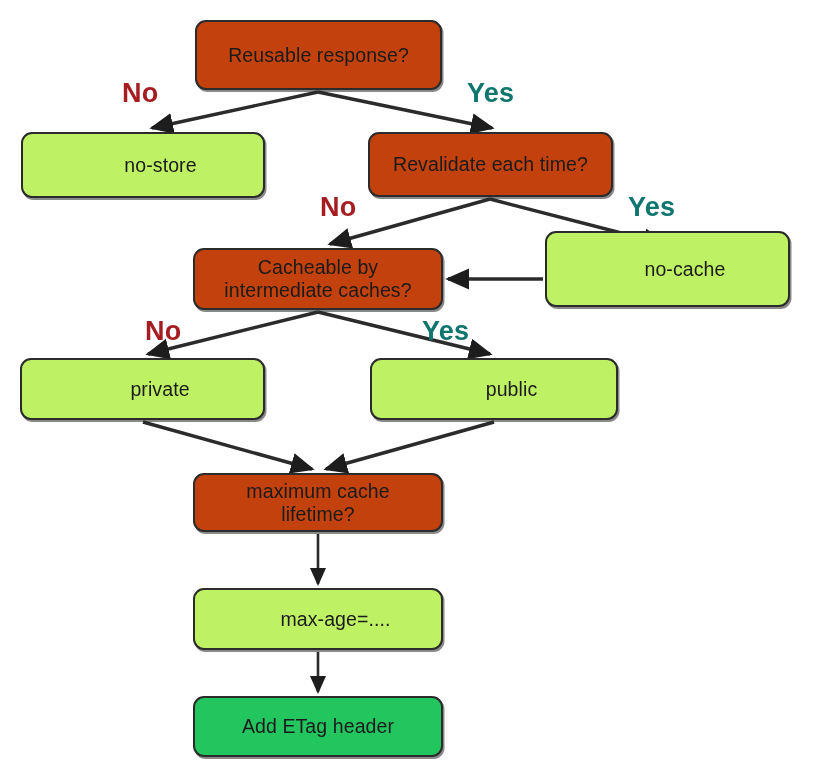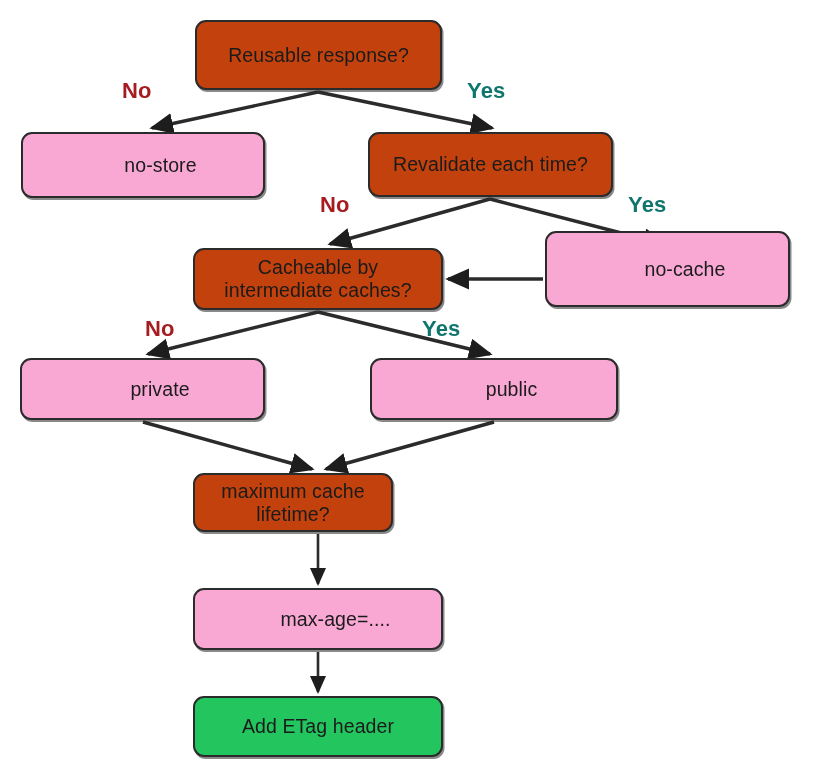--- a/index.html
+++ b/index.html
@@ -35,26 +35,26 @@
     justify-content: center;
     text-align: center;
     color: #1b1b1b;
     font-size: 19.5px;
     line-height: 1.18;
     letter-spacing: 0.1px;
     box-shadow: 1.5px 2px 0px rgba(40,40,40,0.55);
     padding: 2px 6px;
   }
   .node.blue   { background: #c2410c; }
-  .node.yellow { background: #f9a8d4; padding-left: 41px; }
+  .node.yellow { background: #bef264; padding-left: 41px; }
   .node.green  { background: #22c55e; }
 
   .edge-label {
     position: absolute;
-    font-size: 22px;
+    font-size: 27px;
     font-weight: bold;
     letter-spacing: 0.2px;
     white-space: nowrap;
   }
   .edge-label.no  { color: #a51c21; }
   .edge-label.yes { color: #0f766e; }
 </style>
 </head>
 <body>
 
@@ -95,21 +95,21 @@
       </div>
       <div class="node yellow" style="left: 545px; top: 231px; width: 245px; height: 76px;">
         <span>no-cache</span>
       </div>
       <div class="node yellow" style="left: 20px; top: 358px; width: 245px; height: 62px;">
         <span>private</span>
       </div>
       <div class="node yellow" style="left: 370px; top: 358px; width: 248px; height: 62px;">
         <span>public</span>
       </div>
-      <div class="node blue" style="left: 193px; top: 473px; width: 200px; height: 59px;">
+      <div class="node blue" style="left: 193px; top: 473px; width: 250px; height: 59px;">
         <span>maximum cache<br>lifetime?</span>
       </div>
       <div class="node yellow" style="left: 193px; top: 588px; width: 250px; height: 62px;">
         <span>max-age=....</span>
       </div>
       <div class="node green" style="left: 193px; top: 696px; width: 250px; height: 61px;">
         <span>Add ETag header</span>
       </div>
     </div>
   <div id="labels-group">

